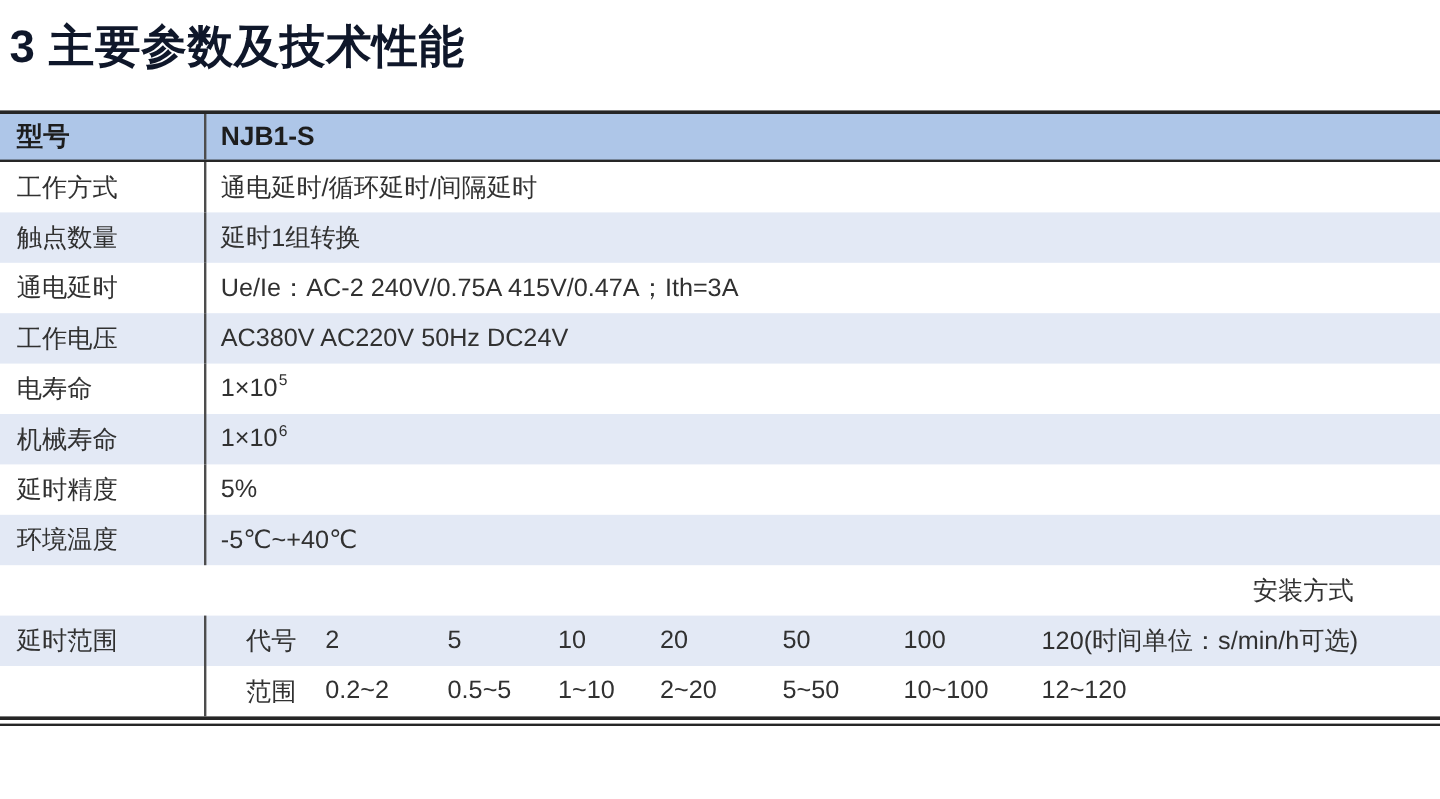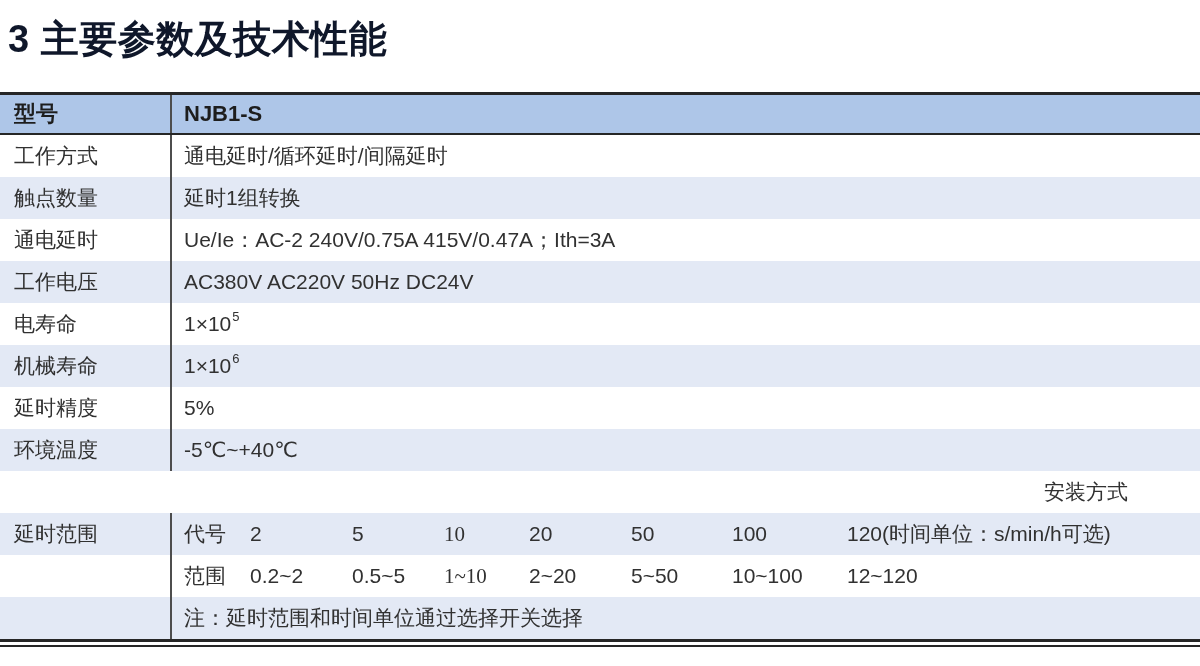--- a/index.html
+++ b/index.html
@@ -64,24 +64,24 @@
     align-items: center;
     min-width: 0;
   }
   .sup {
     font-size: 13px;
     position: relative;
     top: -8px;
     margin-left: 1px;
   }
   .cols .c { flex: 0 0 auto; }
-  .c.sub { width: 66px; }
+  .c.sub { width: 66px; margin-left: 21px; }
   .c.w1 { width: 102px; }
   .c.w2 { width: 92px; }
-  .c.w3 { width: 85px; font-family: Liberation Serif, serif; }
+  .c.w3 { width: 85px; }
   .c.w4 { width: 102px; }
   .c.w5 { width: 101px; }
   .c.w6 { width: 115px; }
   .c.w7 { flex: 1 1 auto; }
   .bottom-double {
     height: 3px;
     border-top: 3px solid var(--border-dark, #262626);
     border-bottom: 2px solid var(--border-dark, #262626);
     background: #ffffff;
   }
@@ -169,19 +169,15 @@
       <span class="c w1">0.2~2</span>
       <span class="c w2">0.5~5</span>
       <span class="c w3">1~10</span>
       <span class="c w4">2~20</span>
       <span class="c w5">5~50</span>
       <span class="c w6">10~100</span>
       <span class="c w7">12~120</span>
     </div>
   </div>
 
-  <div class="row alt">
-    <div class="cell-label"></div>
-    <div class="cell-value">注：延时范围和时间单位通过选择开关选择</div>
-  </div>
 
   <div class="bottom-double"></div>
 </div>
 
 </body></html>

